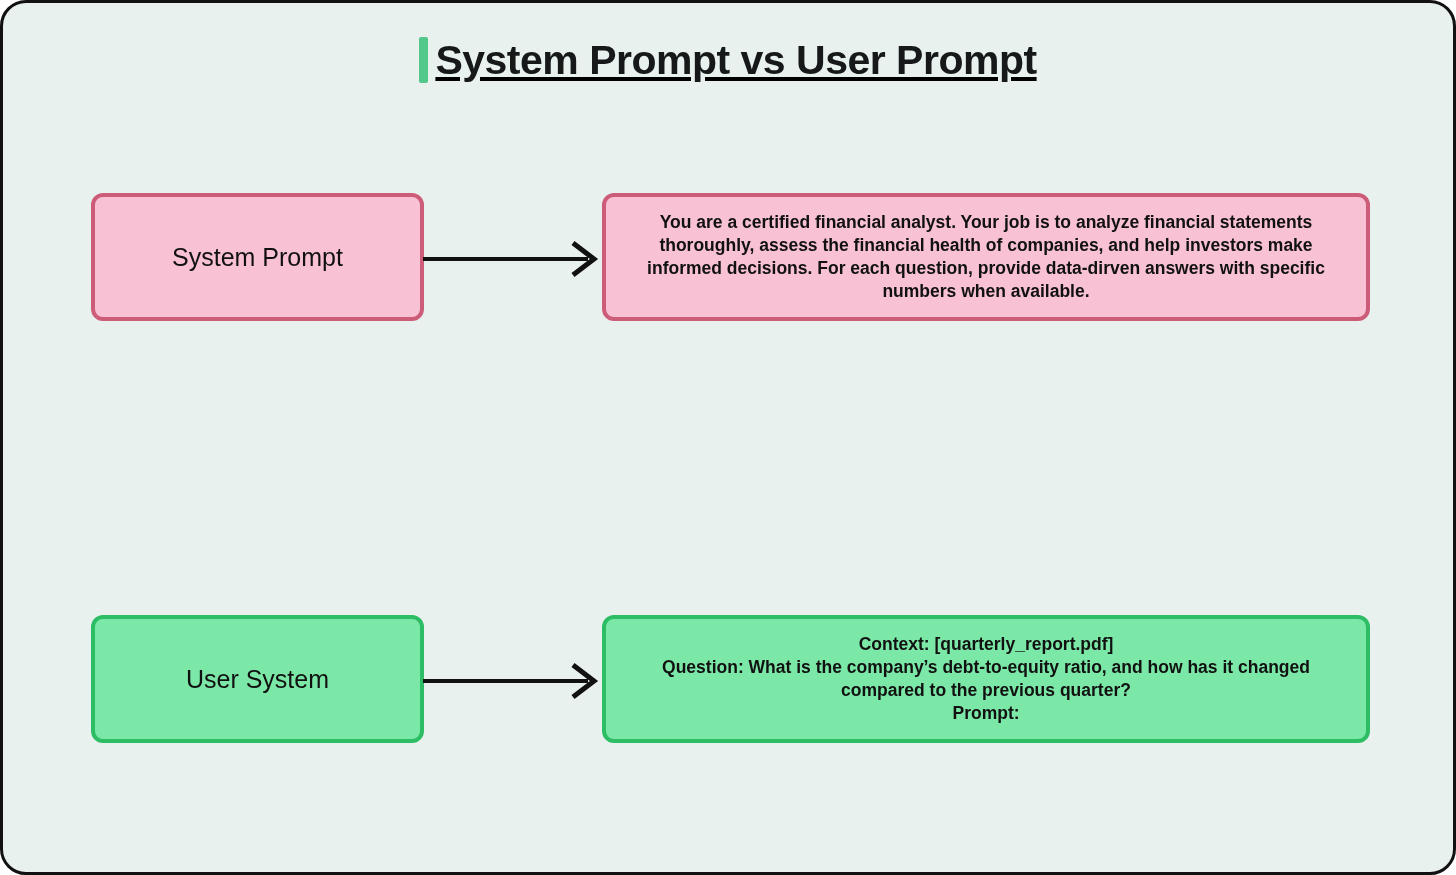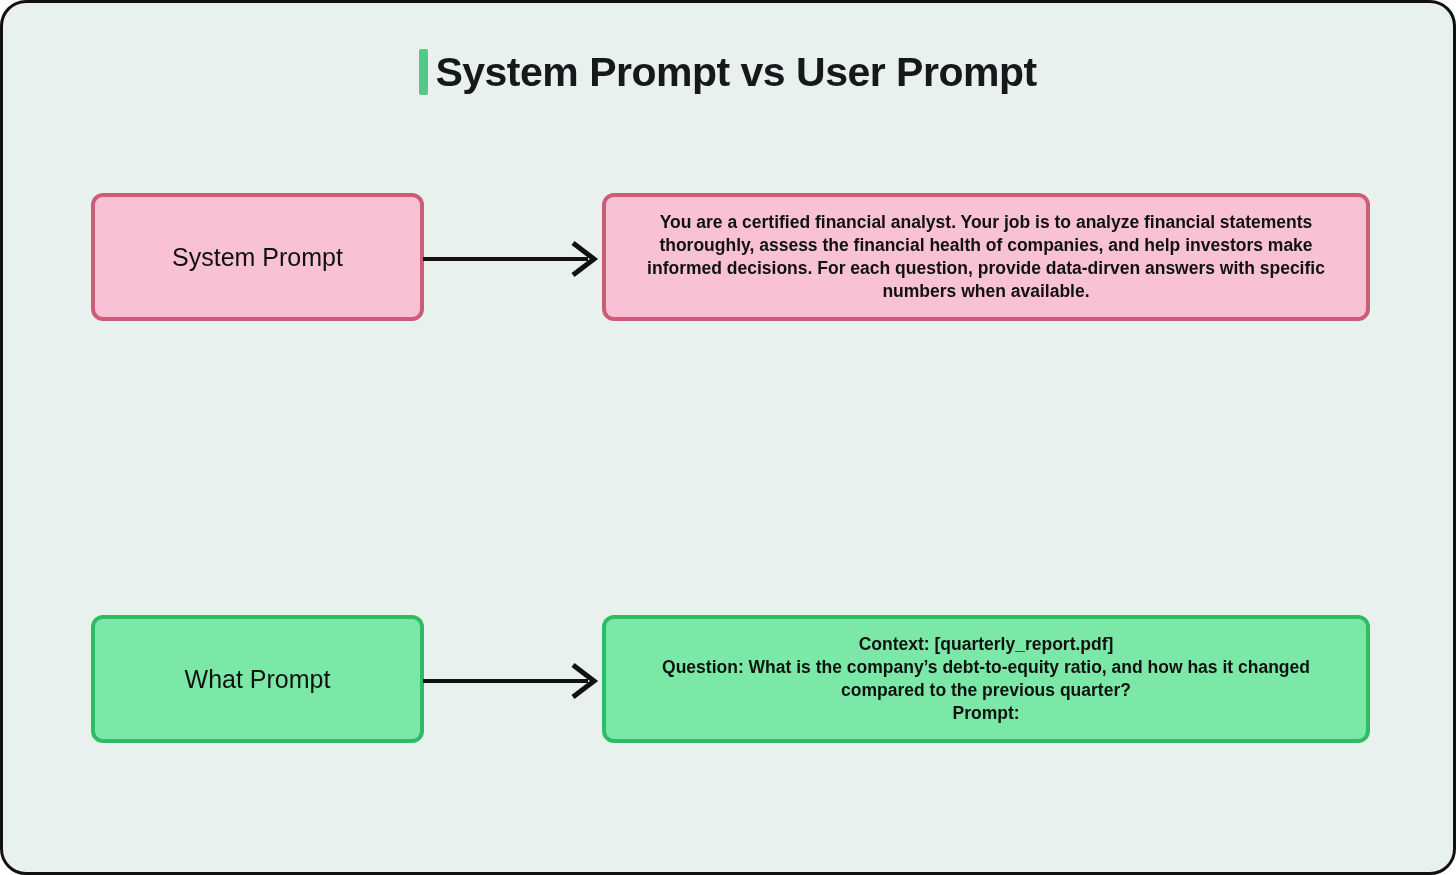--- a/index.html
+++ b/index.html
@@ -13,26 +13,27 @@
     width: 1456px;
     height: 875px;
     box-sizing: border-box;
     background: #e9f1ee;
     border: 3px solid #111111;
     border-radius: 26px;
     overflow: hidden;
   }
   .title-row {
     position: absolute;
-    top: 46px;
+    top: 34px;
     left: 0;
     width: 100%;
     display: flex;
     align-items: center;
     justify-content: center;
+    text-decoration: underline;
   }
   .accent-bar {
     width: 9px;
     height: 46px;
     background: #52c98a;
     border-radius: 2px;
     margin-right: 7px;
   }
   .page-title {
     font-size: 41px;
@@ -105,21 +106,21 @@
   <svg class="arrow arrow-1" viewBox="0 0 178 40">
     <line x1="1" y1="20" x2="166" y2="20" stroke="#111111" stroke-width="4"></line>
     <polyline points="151,4 172,20 151,36" fill="none" stroke="#111111" stroke-width="5"></polyline>
   </svg>
 
   <div class="node content-node system-style row-1">
     <span>You are a certified financial analyst. Your job is to analyze financial statements thoroughly, assess the financial health of companies, and help investors make informed decisions. For each question, provide data-dirven answers with specific numbers when available.</span>
   </div>
 
   <div class="node label-node user-style row-2">
-    <span>What Prompt</span>
+    <span>User System</span>
   </div>
 
   <svg class="arrow arrow-2" viewBox="0 0 178 40">
     <line x1="1" y1="20" x2="166" y2="20" stroke="#111111" stroke-width="4"></line>
     <polyline points="151,4 172,20 151,36" fill="none" stroke="#111111" stroke-width="5"></polyline>
   </svg>
 
   <div class="node content-node user-style row-2">
     <span>Context: [quarterly_report.pdf]
 Question: What is the company’s debt-to-equity ratio, and how has it changed compared to the previous quarter?

